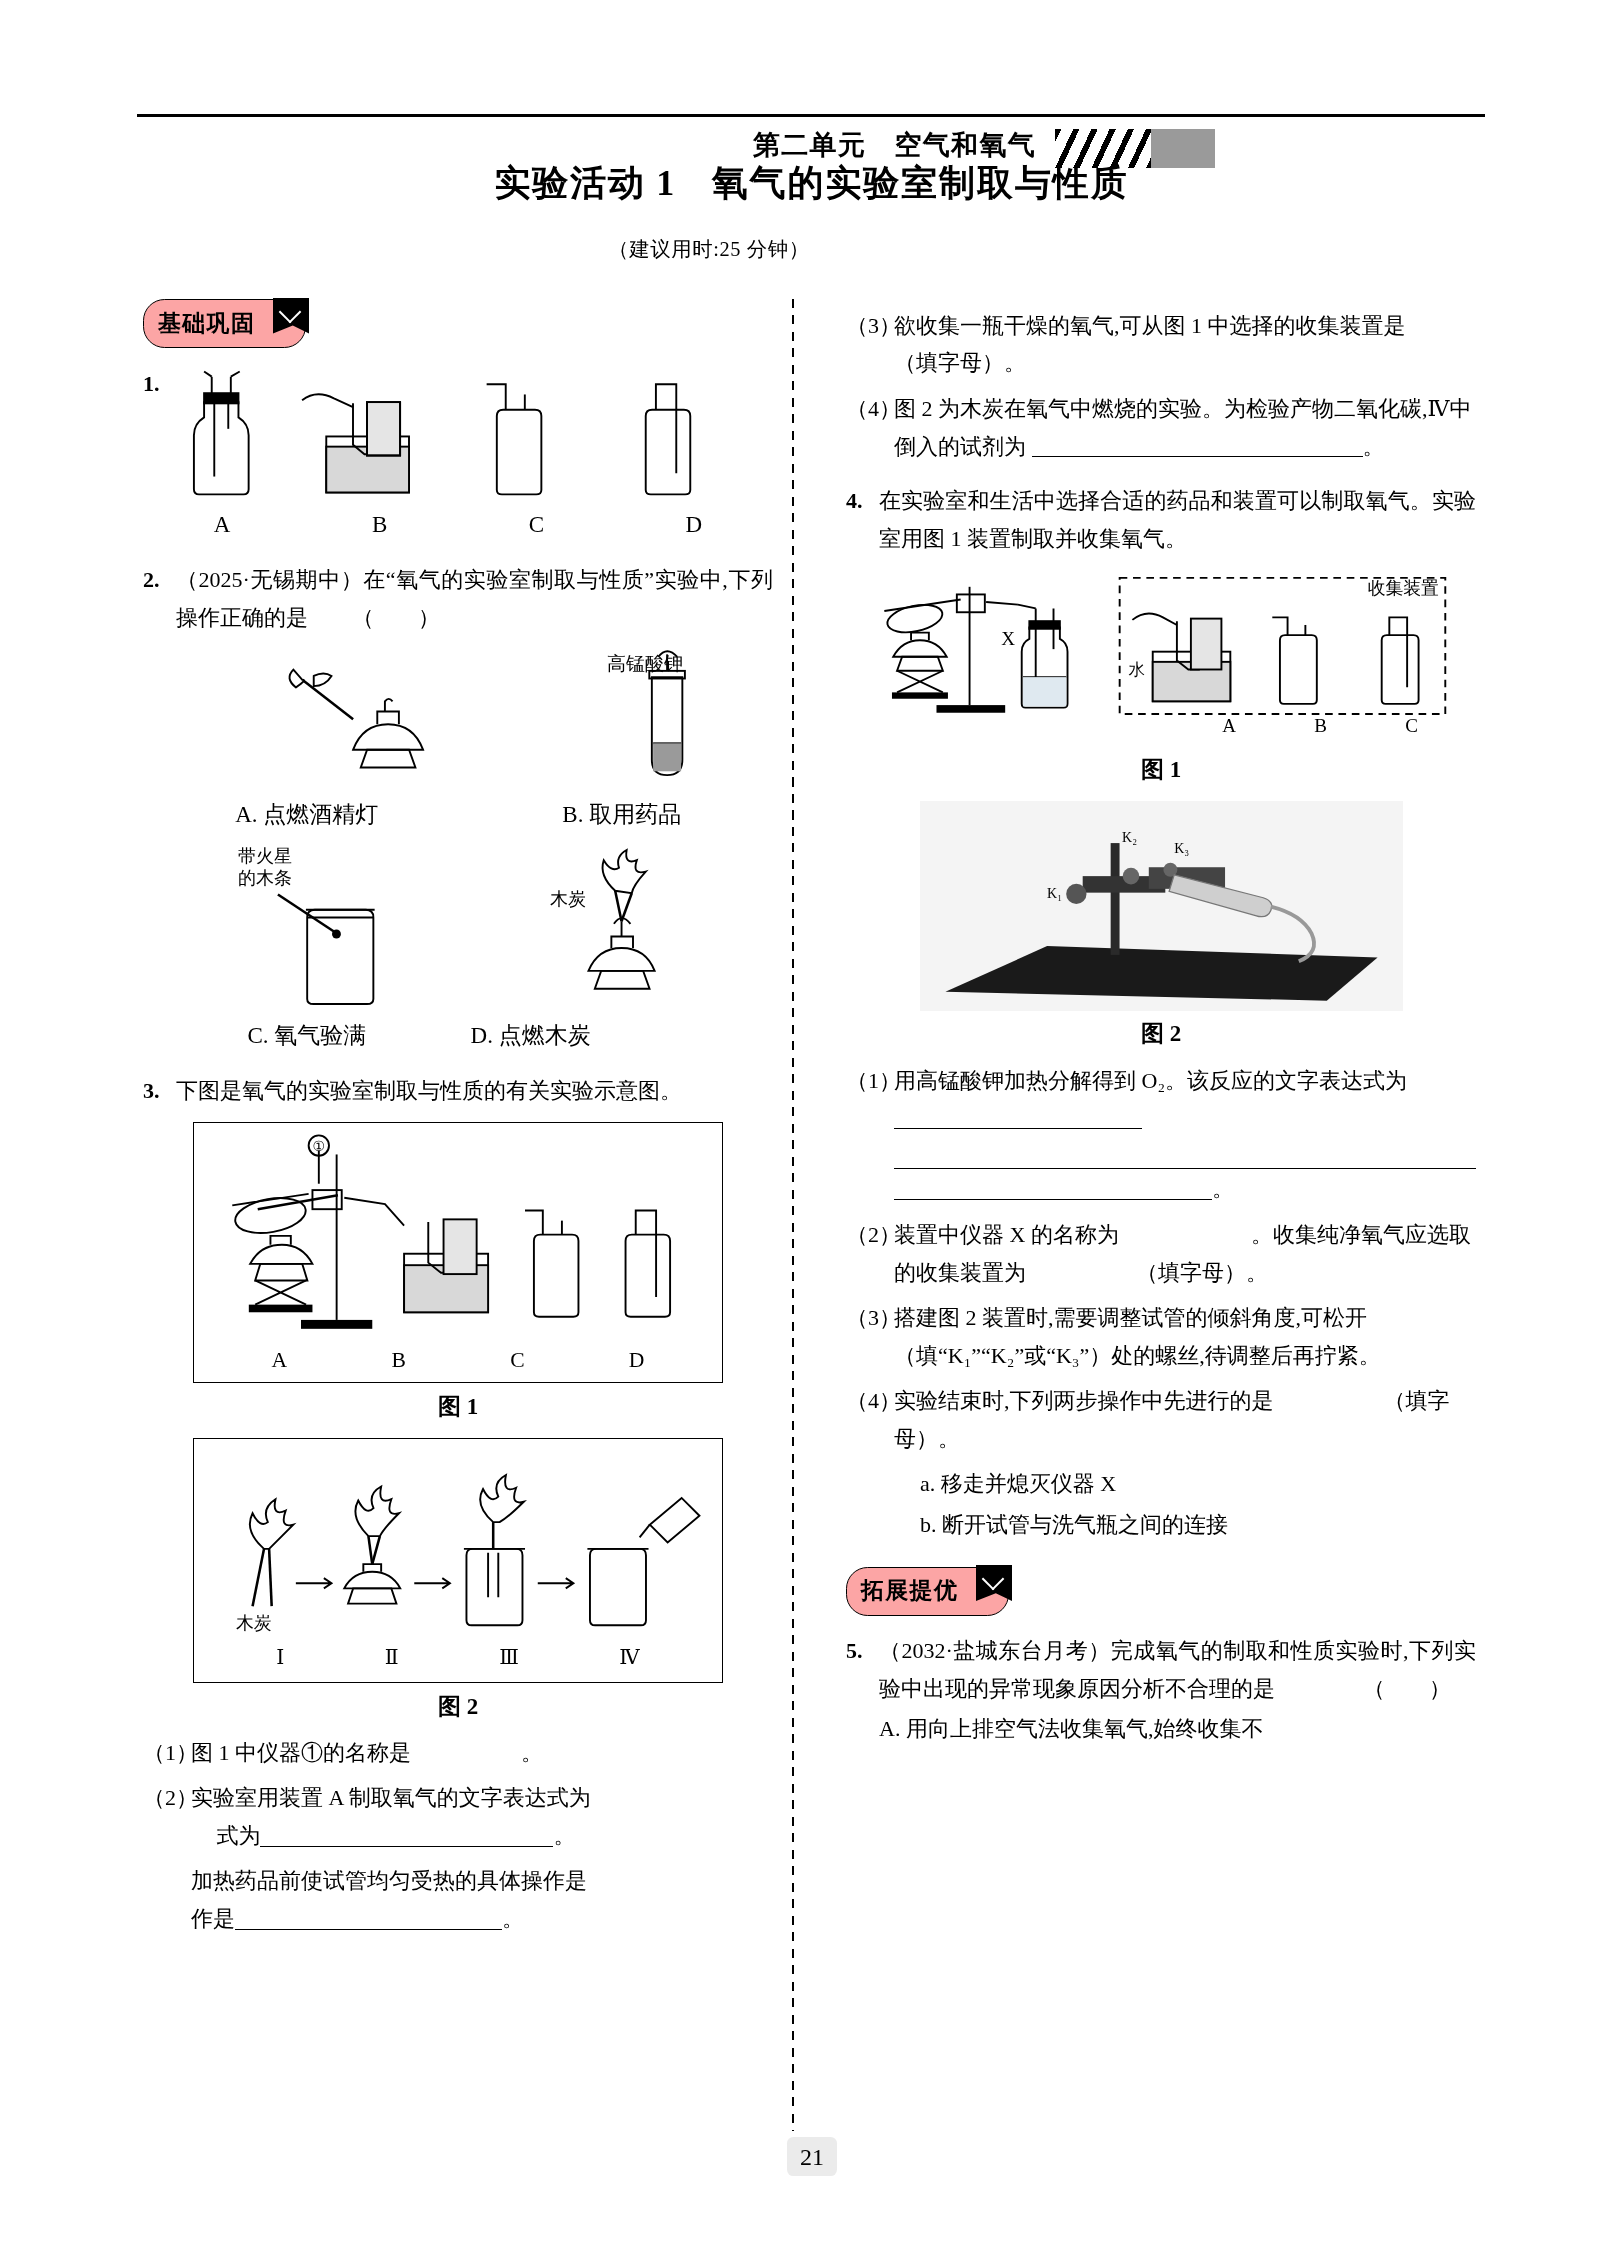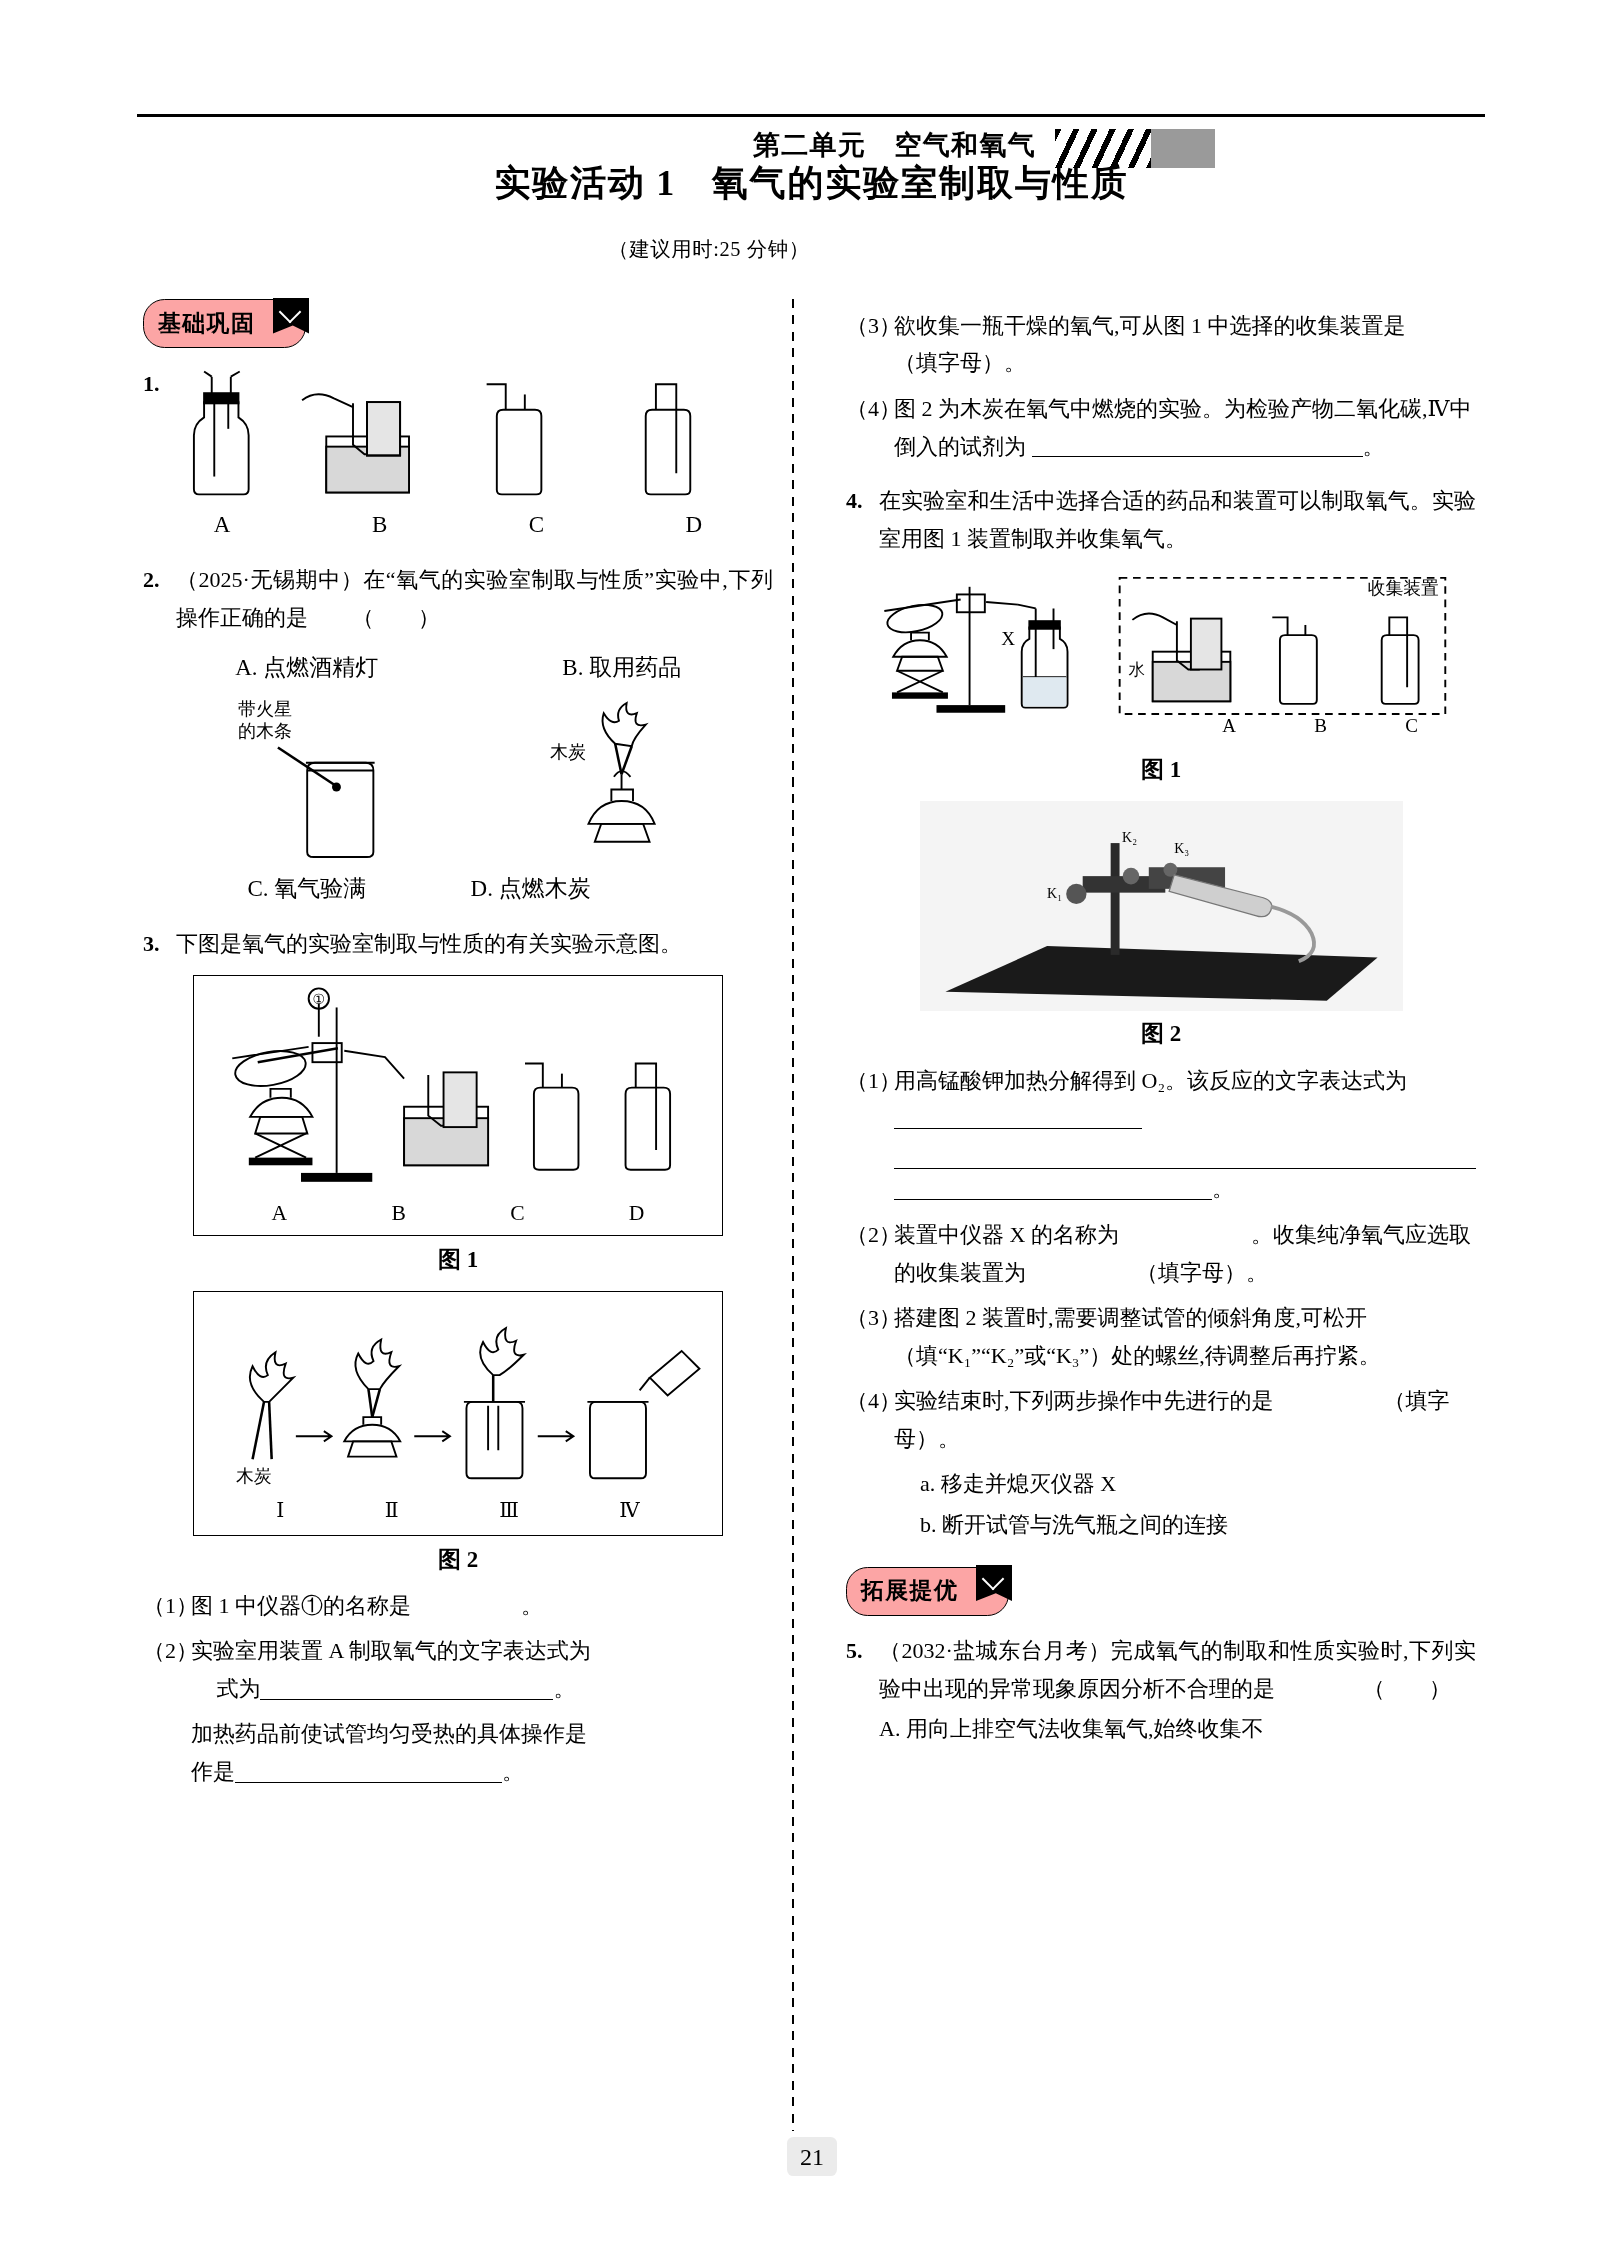--- a/index.html
+++ b/index.html
@@ -174,20 +174,45 @@
         </div>
       </div>
     </div>
 
     
     <div class="q">
       <span class="qnum">2.</span>
       <div class="qbody">（2025·无锡期中）在“氧气的实验室制取与性质”实验中,下列操作正确的是　　（　　）</div>
 
       <div class="fig">
+        <div style="position:relative;height:143px;">
+          <div style="position:absolute;left:464px;top:0;font-size:19px;">高锰酸钾</div>
+          <svg width="630" height="143" viewBox="0 0 990 225">
+
+            <g stroke="#000" fill="none" stroke-width="3">
+              <path d="M330 160 Q345 120 385 120 Q425 120 440 160 Z" fill="#fff"></path>
+              <path d="M352 160 L418 160 L428 188 L342 188 Z"></path>
+              <path d="M368 120 L368 100 L402 100 L402 120"></path>
+              <path d="M380 100 L380 84 Q386 76 392 84"></path>
+
+              <path d="M250 50 L330 112" stroke-width="4"></path>
+              <path d="M236 34 Q222 48 240 62 Q258 50 250 50 Z" fill="#fff"></path>
+              <path d="M268 44 Q284 36 296 44 Q286 60 268 60 Z" fill="#fff"></path>
+            </g>
+
+            <g stroke="#000" fill="none" stroke-width="3">
+              <path d="M800 46 L800 176 Q800 200 824 200 Q848 200 848 176 L848 46 Z"></path>
+              <rect x="796" y="36" width="56" height="12"></rect>
+              <path d="M802 150 L846 150"></path>
+              <rect x="802" y="150" width="44" height="44" fill="#9a9a9a" stroke="none"></rect>
+              <path d="M824 36 L824 10"></path>
+              <path d="M810 14 Q824 -4 840 14"></path>
+            </g>
+          </svg>
+        </div>
         <div style="display:flex;font-size:23px;margin-top:4px;">
           <div style="width:52%;text-align:center;">A. 点燃酒精灯</div>
           <div style="width:48%;text-align:center;">B. 取用药品</div>
         </div>
       </div>
 
       <div class="fig">
         <div style="position:relative;height:169px;">
           <div style="position:absolute;left:95px;top:0;font-size:18px;line-height:1.2;text-align:center;white-space:pre-line;">带火星
 的木条</div>

